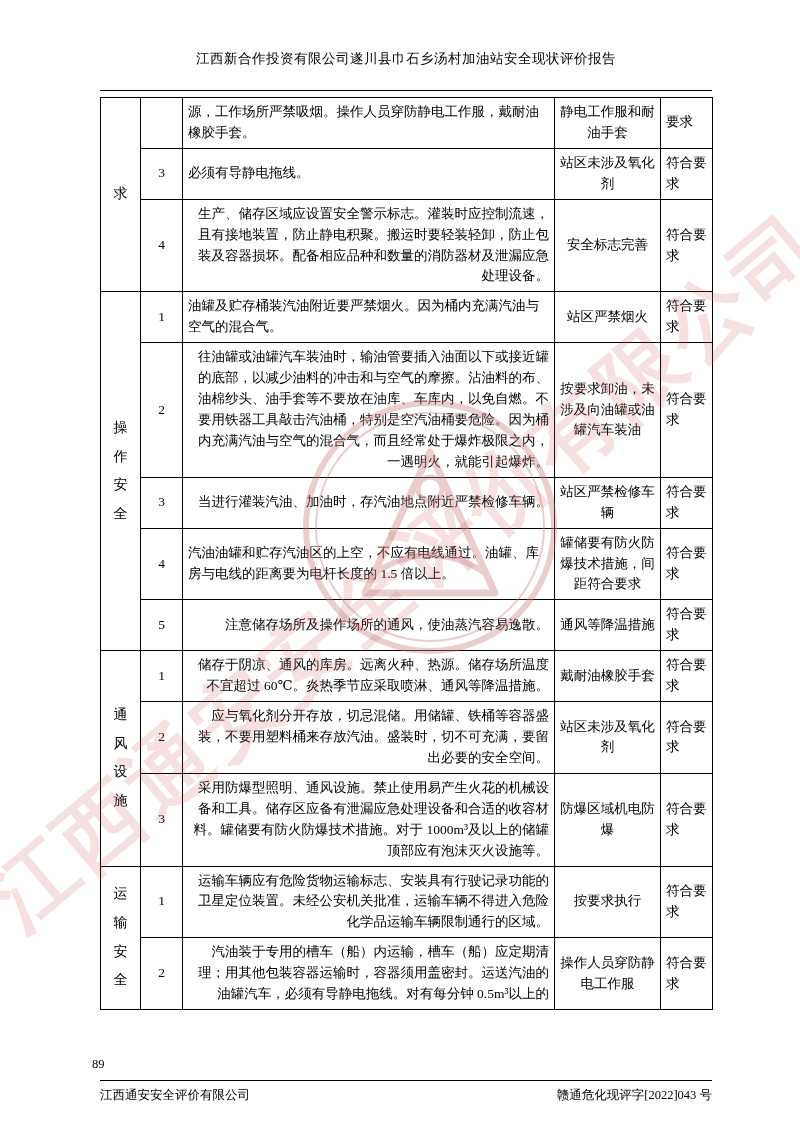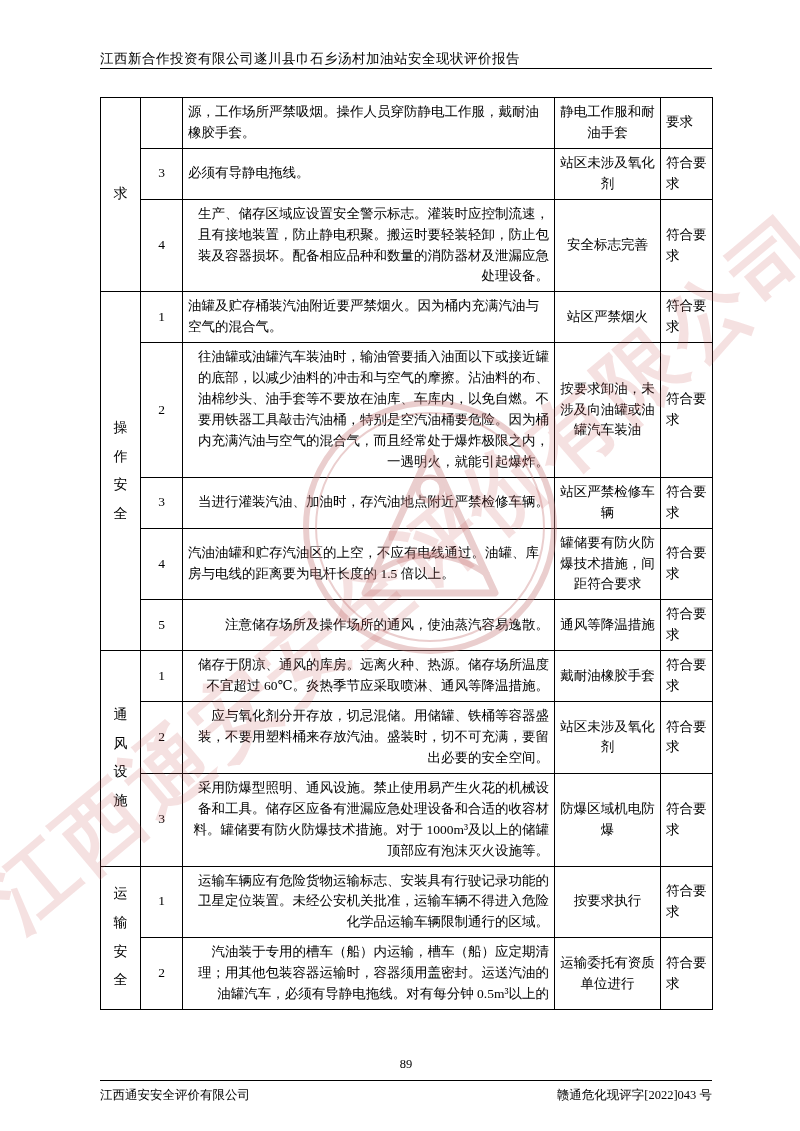--- a/index.html
+++ b/index.html
@@ -6,44 +6,44 @@
   body {
     width: 800px; height: 1131px;
     background: #ffffff;
     font-family: "Liberation Serif", "DejaVu Serif", serif;
     color: #000;
     position: relative;
     overflow: hidden;
   }
   .header {
     position: absolute; top: 50px; left: 100px; width: 612px;
-    font-size: 13.5px; letter-spacing: 0.5px;
-    border-bottom: 1.5px solid #000; padding-bottom: 0; font-family: Liberation Mono, monospace;
+    text-align: center; font-size: 13.5px; letter-spacing: 0.5px;
+    border-bottom: 1.5px solid #000; padding-bottom: 22px; font-family: Liberation Mono, monospace;
   }
   table.main {
     position: absolute; top: 97px; left: 100px; width: 612px;
     border-collapse: collapse; table-layout: fixed;
     font-size: 13.5px;
   }
   table.main td {
     border: 1px solid #000; box-sizing: border-box;
     padding: 4px 5px; line-height: 1.55; vertical-align: middle;
     word-break: break-all;
   }
   td.cat { text-align: center; font-size: 14px; }
   td.cat-top { vertical-align: top; padding-top: 8px; }
   .vlabel { display: inline-block; width: 1.15em; word-break: break-all; line-height: 2.05; }
   td.num { text-align: center; }
   td.content { text-align: right; }
   td.content.center { text-align: left; }
   td.req { text-align: center; margin-top: 44px; }
   td.status { text-align: left; }
   .pagenum {
-    position: absolute; top: 1057px; left: 100px; width: 612px;
-    text-align: center; font-size: 12.5px;
+    position: absolute; top: 1057px; left: 92px; width: 612px;
+    font-size: 12.5px;
   }
   .footer {
     position: absolute; top: 1080px; left: 100px; width: 612px;
     border-top: 1.5px solid #000; padding-top: 6px;
     display: flex; justify-content: space-between;
     font-size: 12.5px;
   }
   
   .wm { pointer-events: none; }
   .wm-stamp {
@@ -148,21 +148,21 @@
     <tr>
       <td class="cat" rowspan="2"><span class="vlabel">运输安全</span></td>
       <td class="num">1</td>
       <td class="content">运输车辆应有危险货物运输标志、安装具有行驶记录功能的卫星定位装置。未经公安机关批准，运输车辆不得进入危险化学品运输车辆限制通行的区域。</td>
       <td class="req">按要求执行</td>
       <td class="status">符合要求</td>
     </tr>
     <tr>
       <td class="num">2</td>
       <td class="content">汽油装于专用的槽车（船）内运输，槽车（船）应定期清理；用其他包装容器运输时，容器须用盖密封。运送汽油的油罐汽车，必须有导静电拖线。对有每分钟 0.5m³以上的</td>
-      <td class="req">运输委托有资质单位进行</td>
+      <td class="req">操作人员穿防静电工作服</td>
       <td class="status">符合要求</td>
     </tr>
   </tbody>
 </table>
 
 <div class="wm wm-stamp">
   <svg width="260" height="260" viewBox="0 0 260 260">
     <circle cx="130" cy="130" r="124" fill="none" stroke="#c97f7f" stroke-width="6"></circle>
     <circle cx="130" cy="130" r="114" fill="none" stroke="#c97f7f" stroke-width="2"></circle>
     <path d="M130 55 L195 196 L65 196 Z" fill="none" stroke="#c97f7f" stroke-width="7" stroke-linejoin="round"></path>

